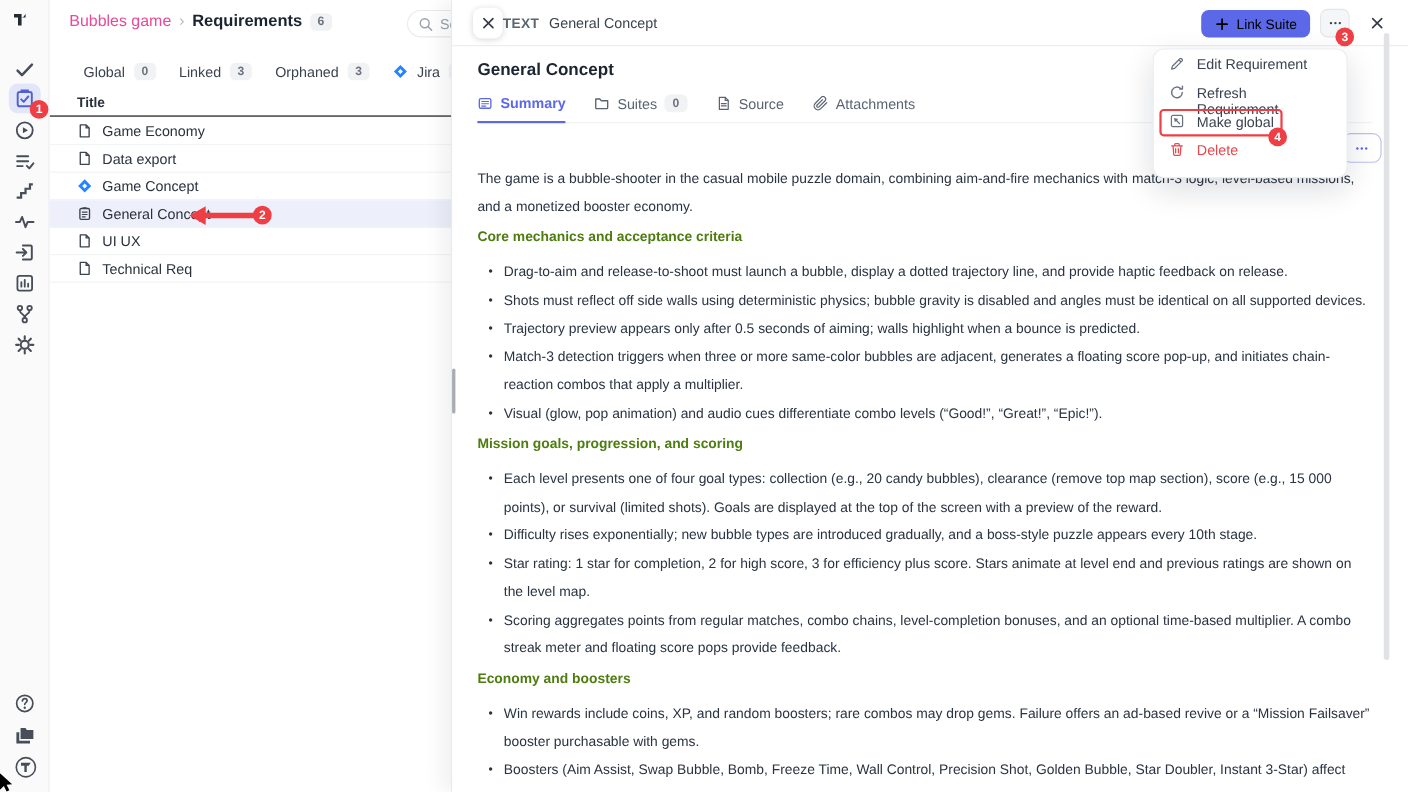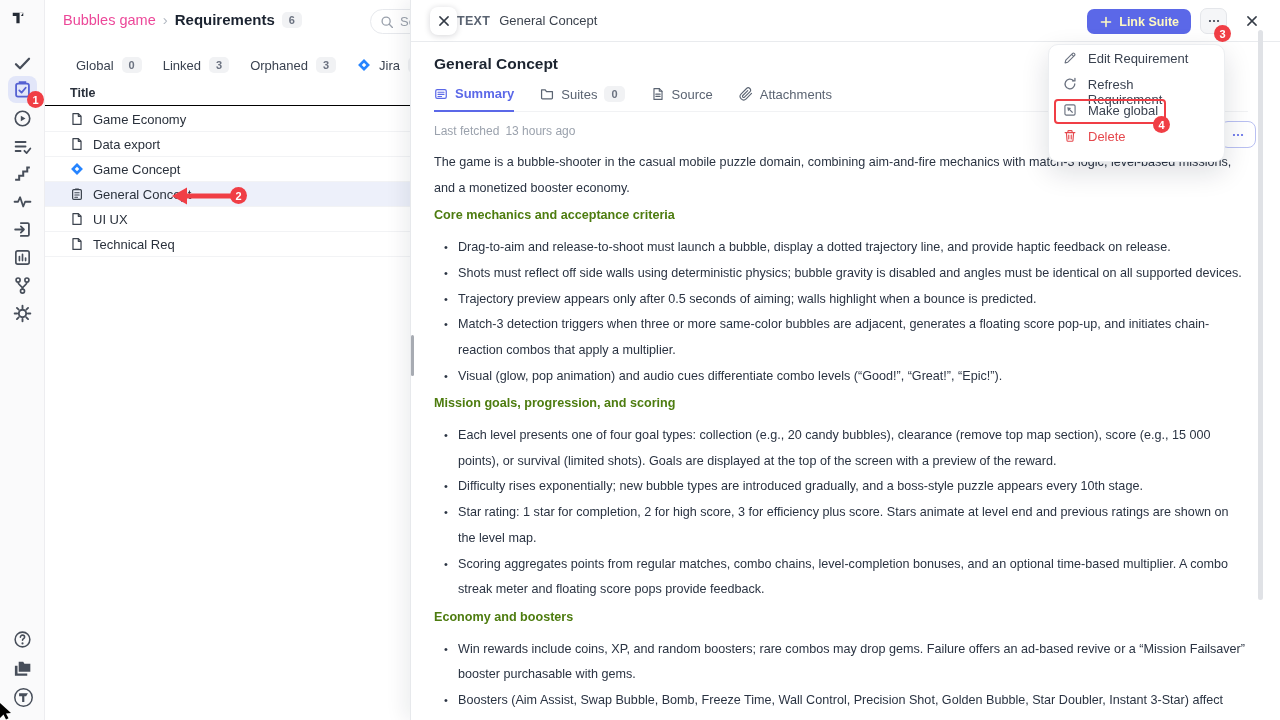--- a/index.html
+++ b/index.html
@@ -37,21 +37,21 @@
   .row { height:25px; display:flex; align-items:center; gap:9px; padding-left:25px; border-bottom:1px solid #f2f3f5; font-size:13px; font-weight:500; color:#2a313c; }
   .row .doc-ic { width:14px; height:14px; color:#3c434e; flex:none; }
   .row.selected { background:#edf0fa; }
 
   
   .detail { position:absolute; left:410px; top:0; width:870px; height:720px; background:#fff; border-left:1px solid #e7e9ec; box-shadow:-7px 0 18px rgba(16,24,40,.07); z-index:2; }
   .d-head { position:absolute; left:0; top:0; width:870px; height:42px; border-bottom:1px solid #e9ebee; display:flex; align-items:center; }
   .d-head .clip { width:15px; height:15px; color:#3c434e; margin-left:23px; }
   .d-head .type { font-size:12.5px; font-weight:600; color:#5b6472; margin-left:9px; letter-spacing:.3px; }
   .d-head .name { font-size:13px; color:#3c434e; margin-left:9px; }
-  .btn-link { position:absolute; right:90px; top:9px; height:25px; background:#5b68e8; color:#fef9c3; border:none; border-radius:7px; display:flex; align-items:center; gap:6px; padding:0 12px; font-size:12.5px; font-family:inherit;font-weight:bold; }
+  .btn-link { position:absolute; right:90px; top:9px; height:25px; background:#5b68e8; color:#000000; border:none; border-radius:7px; display:flex; align-items:center; gap:6px; padding:0 12px; font-size:12.5px; font-family:inherit; }
   .btn-link svg { width:11px; height:11px; }
   .btn-dots { position:absolute; right:54px; top:8px; width:27px; height:26px; background:#f5f6f8; border:1px solid #e4e6ea; border-radius:7px; display:flex; align-items:center; justify-content:center; color:#3a4250; }
   .btn-dots svg { width:14px; height:14px; }
   .d-close { position:absolute; right:22px; top:14px; width:14px; height:14px; color:#343b46; }
 
   .d-body { position:absolute; left:23px; top:55px; width:814px; }
   .d-title { font-size:15.5px; font-weight:700; color:#1c2430; }
   .tabs { display:flex; align-items:center; gap:26px; margin-top:13px; border-bottom:1px solid #f1f2f4; }
   .tab { display:flex; align-items:center; gap:7px; font-size:13px; color:#5b6472; padding-bottom:9px; }
   .tab svg { width:14px; height:14px; }
@@ -366,23 +366,20 @@
         <span>Source</span>
       </span>
       <span class="tab">
         <span style="display: inline-flex; width: 14px; height: 14px;">
             <svg viewBox="0 0 24 24" fill="none" stroke="currentColor" stroke-width="1.9" stroke-linecap="round" stroke-linejoin="round" style="width: 100%; height: 100%;">
               <path d="M21.44 11.05l-9.19 9.19a6 6 0 01-8.49-8.49l9.19-9.19a4 4 0 015.66 5.66l-9.2 9.19a2 2 0 01-2.83-2.83l8.49-8.48"></path>
             </svg>
           </span>
         <span>Attachments</span>
       </span>
-    </div>
-    <div class="fetched">
-      <span>Last fetched</span><span class="val">13 hours ago</span>
     </div>
   </div>
 
   <div class="desc-dots">
     <span style="display: inline-flex; width: 14px; height: 14px;">
         <svg viewBox="0 0 16 16" fill="currentColor" style="width: 100%; height: 100%;">
           <circle cx="3.4" cy="8" r="1.25"></circle>
           <circle cx="8" cy="8" r="1.25"></circle>
           <circle cx="12.6" cy="8" r="1.25"></circle>
         </svg>

